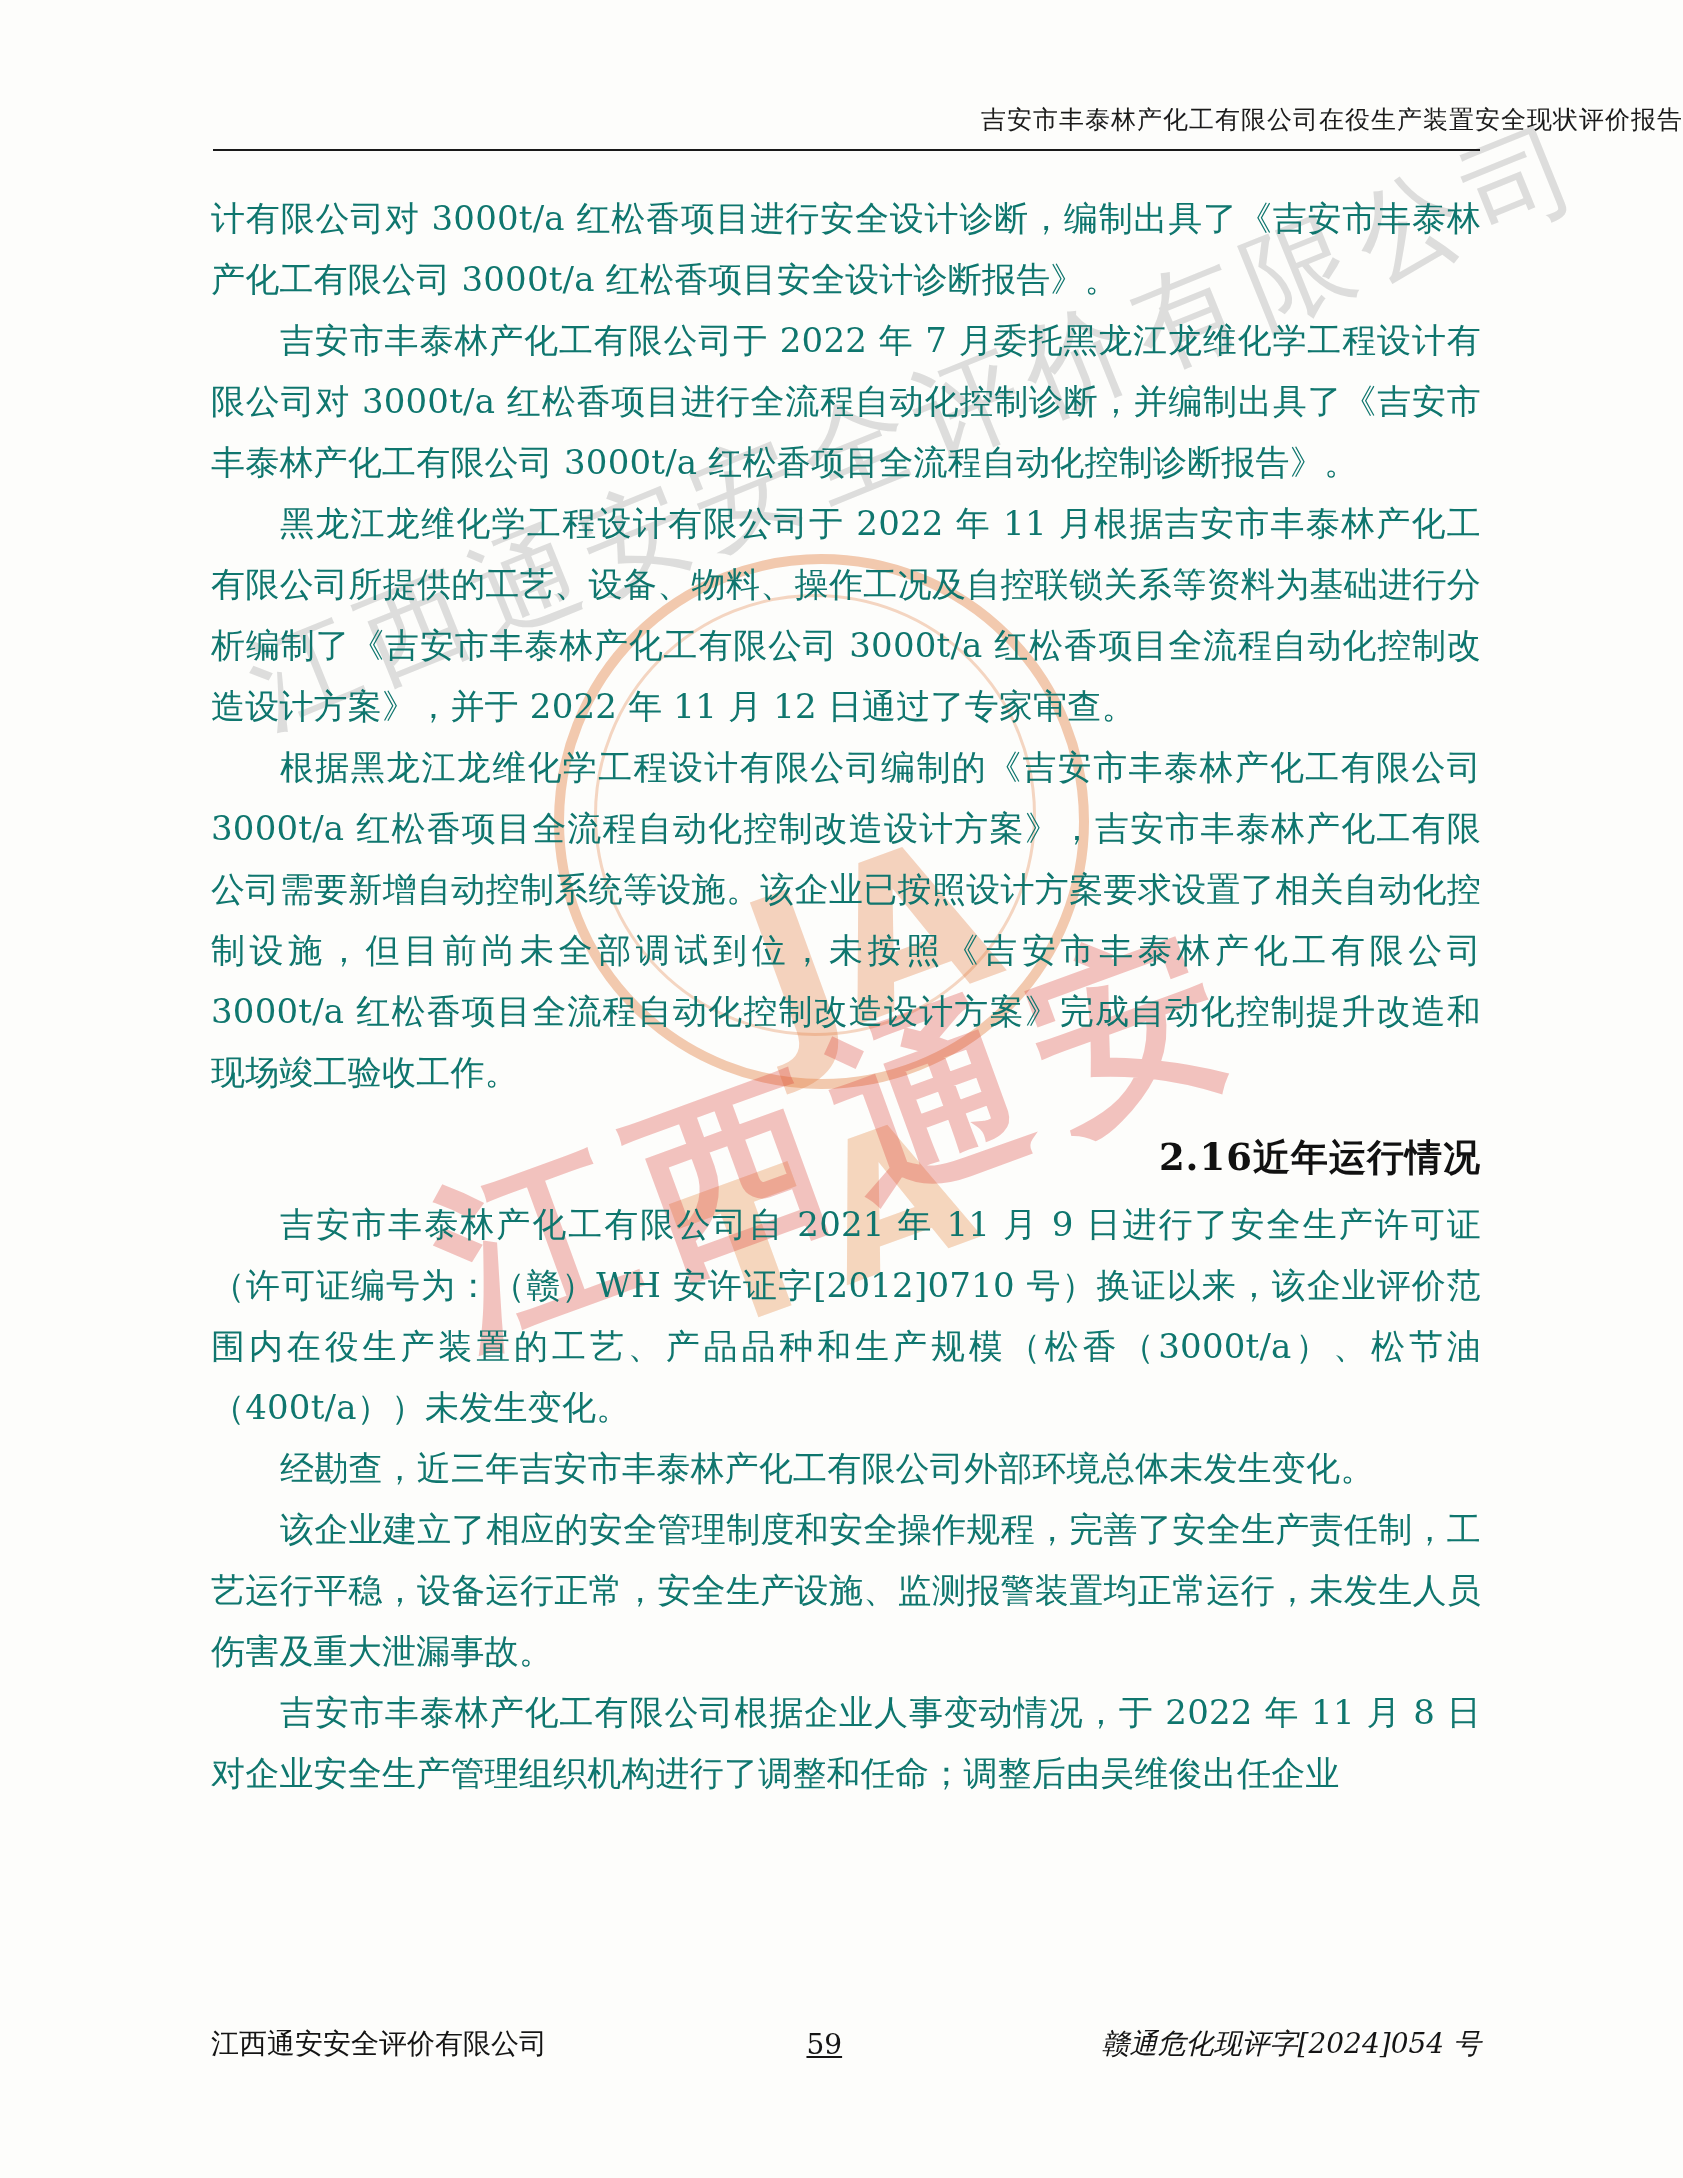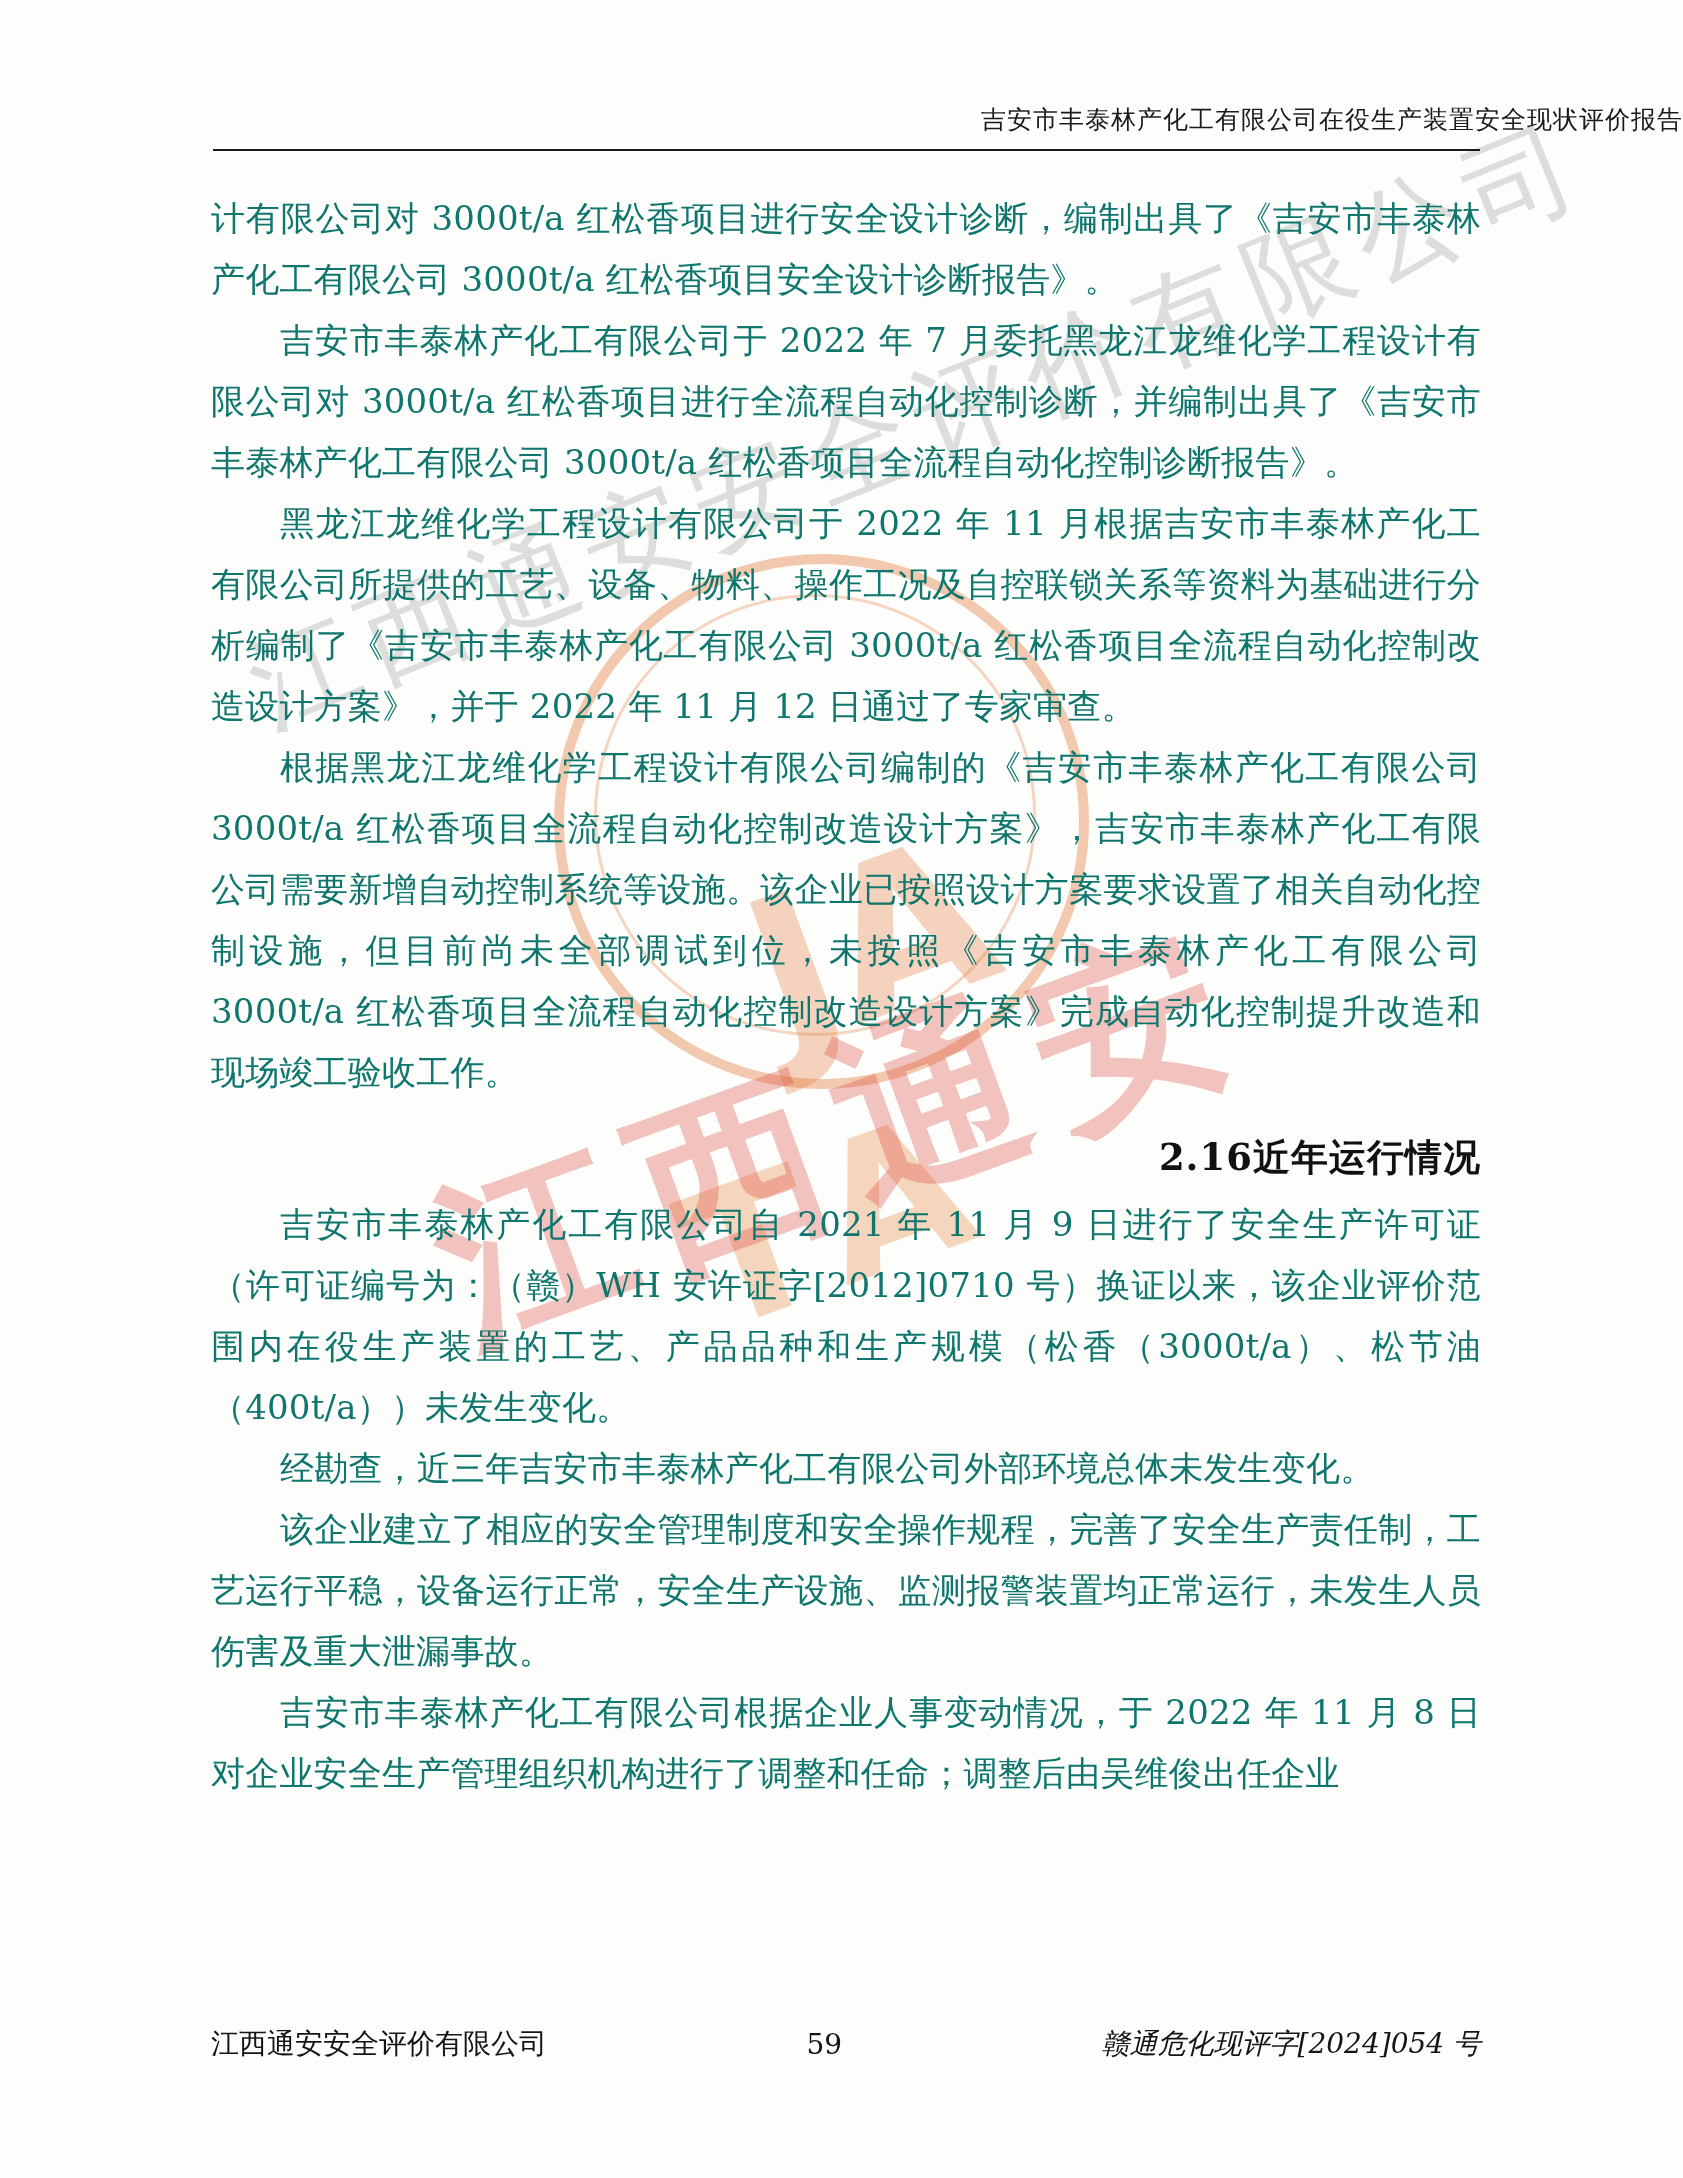--- a/index.html
+++ b/index.html
@@ -161,21 +161,21 @@
     left: 211px;
     top: 2025px;
     width: 1270px;
     display: flex;
     align-items: center;
     justify-content: space-between;
     font-size: 28px;
     color: #141414;
     z-index: 4;
   }
-  .footer-center { flex: 1; text-align: center; }
+  .footer-center { flex: 1; text-align: center; text-decoration: underline; }
   .footer-right { text-align: right; font-style: italic; }
 </style>
 </head>
 <body>
 
 <div class="page">
 
   <div class="watermark">
     <div class="wm-ring"></div>
     <div class="wm-ring-inner"></div>

